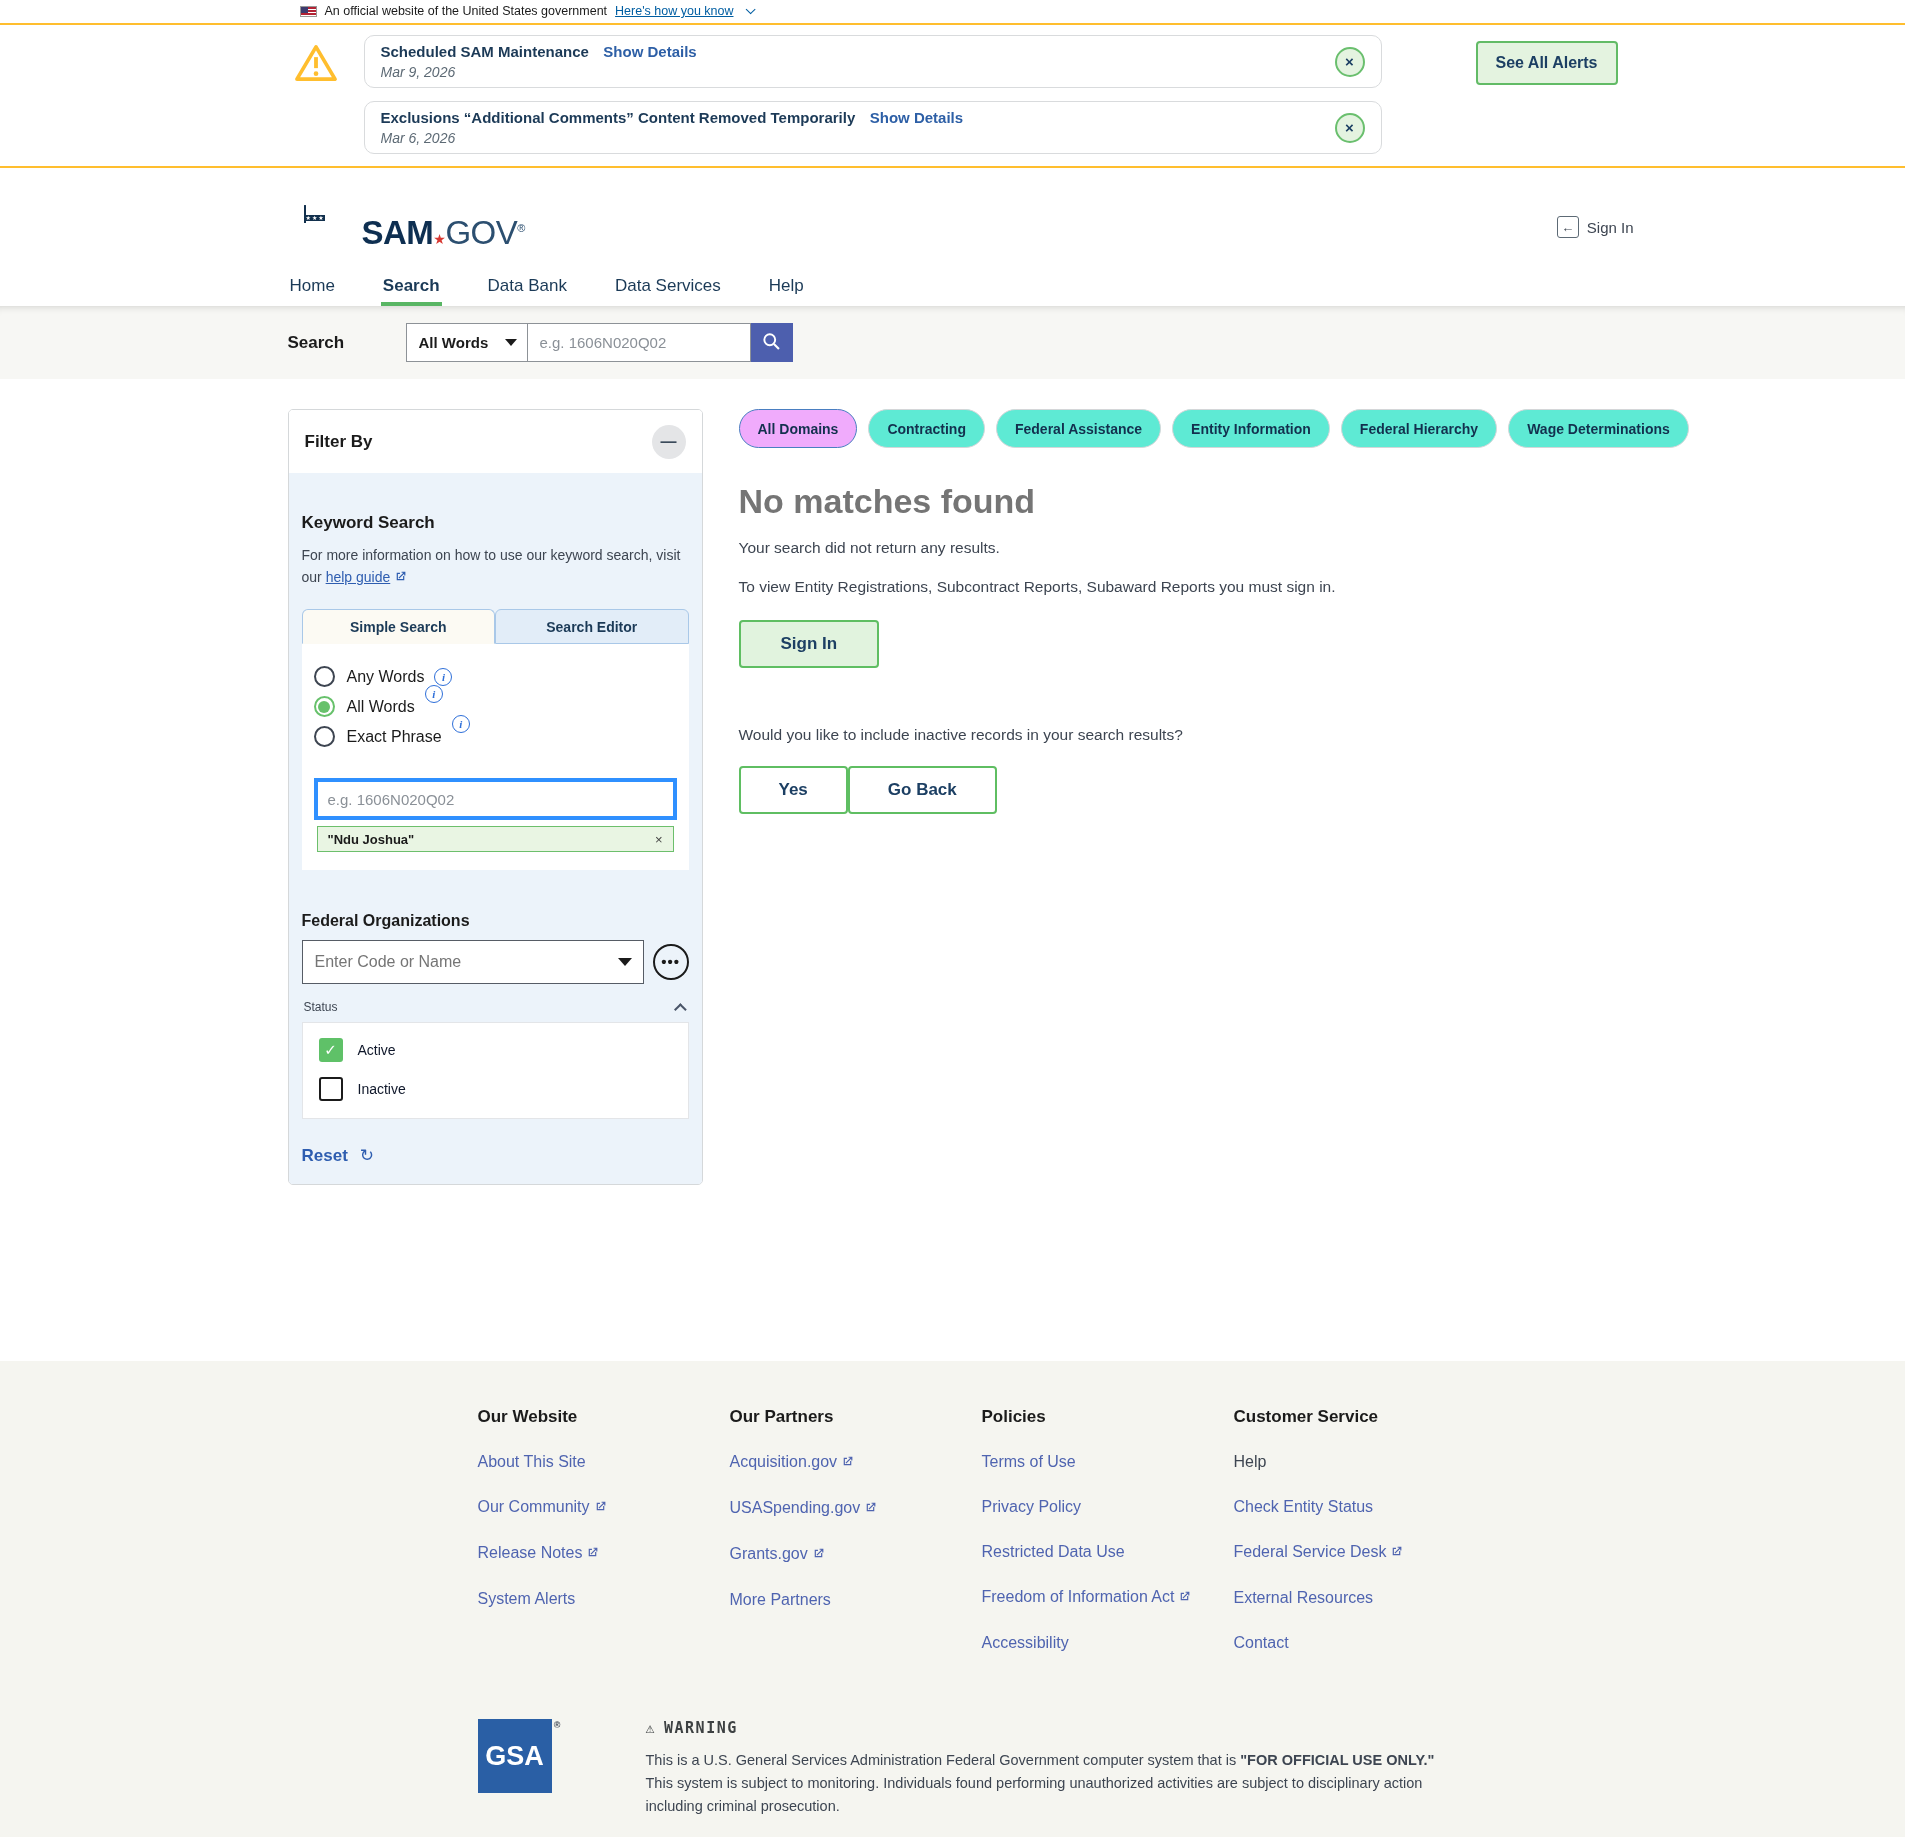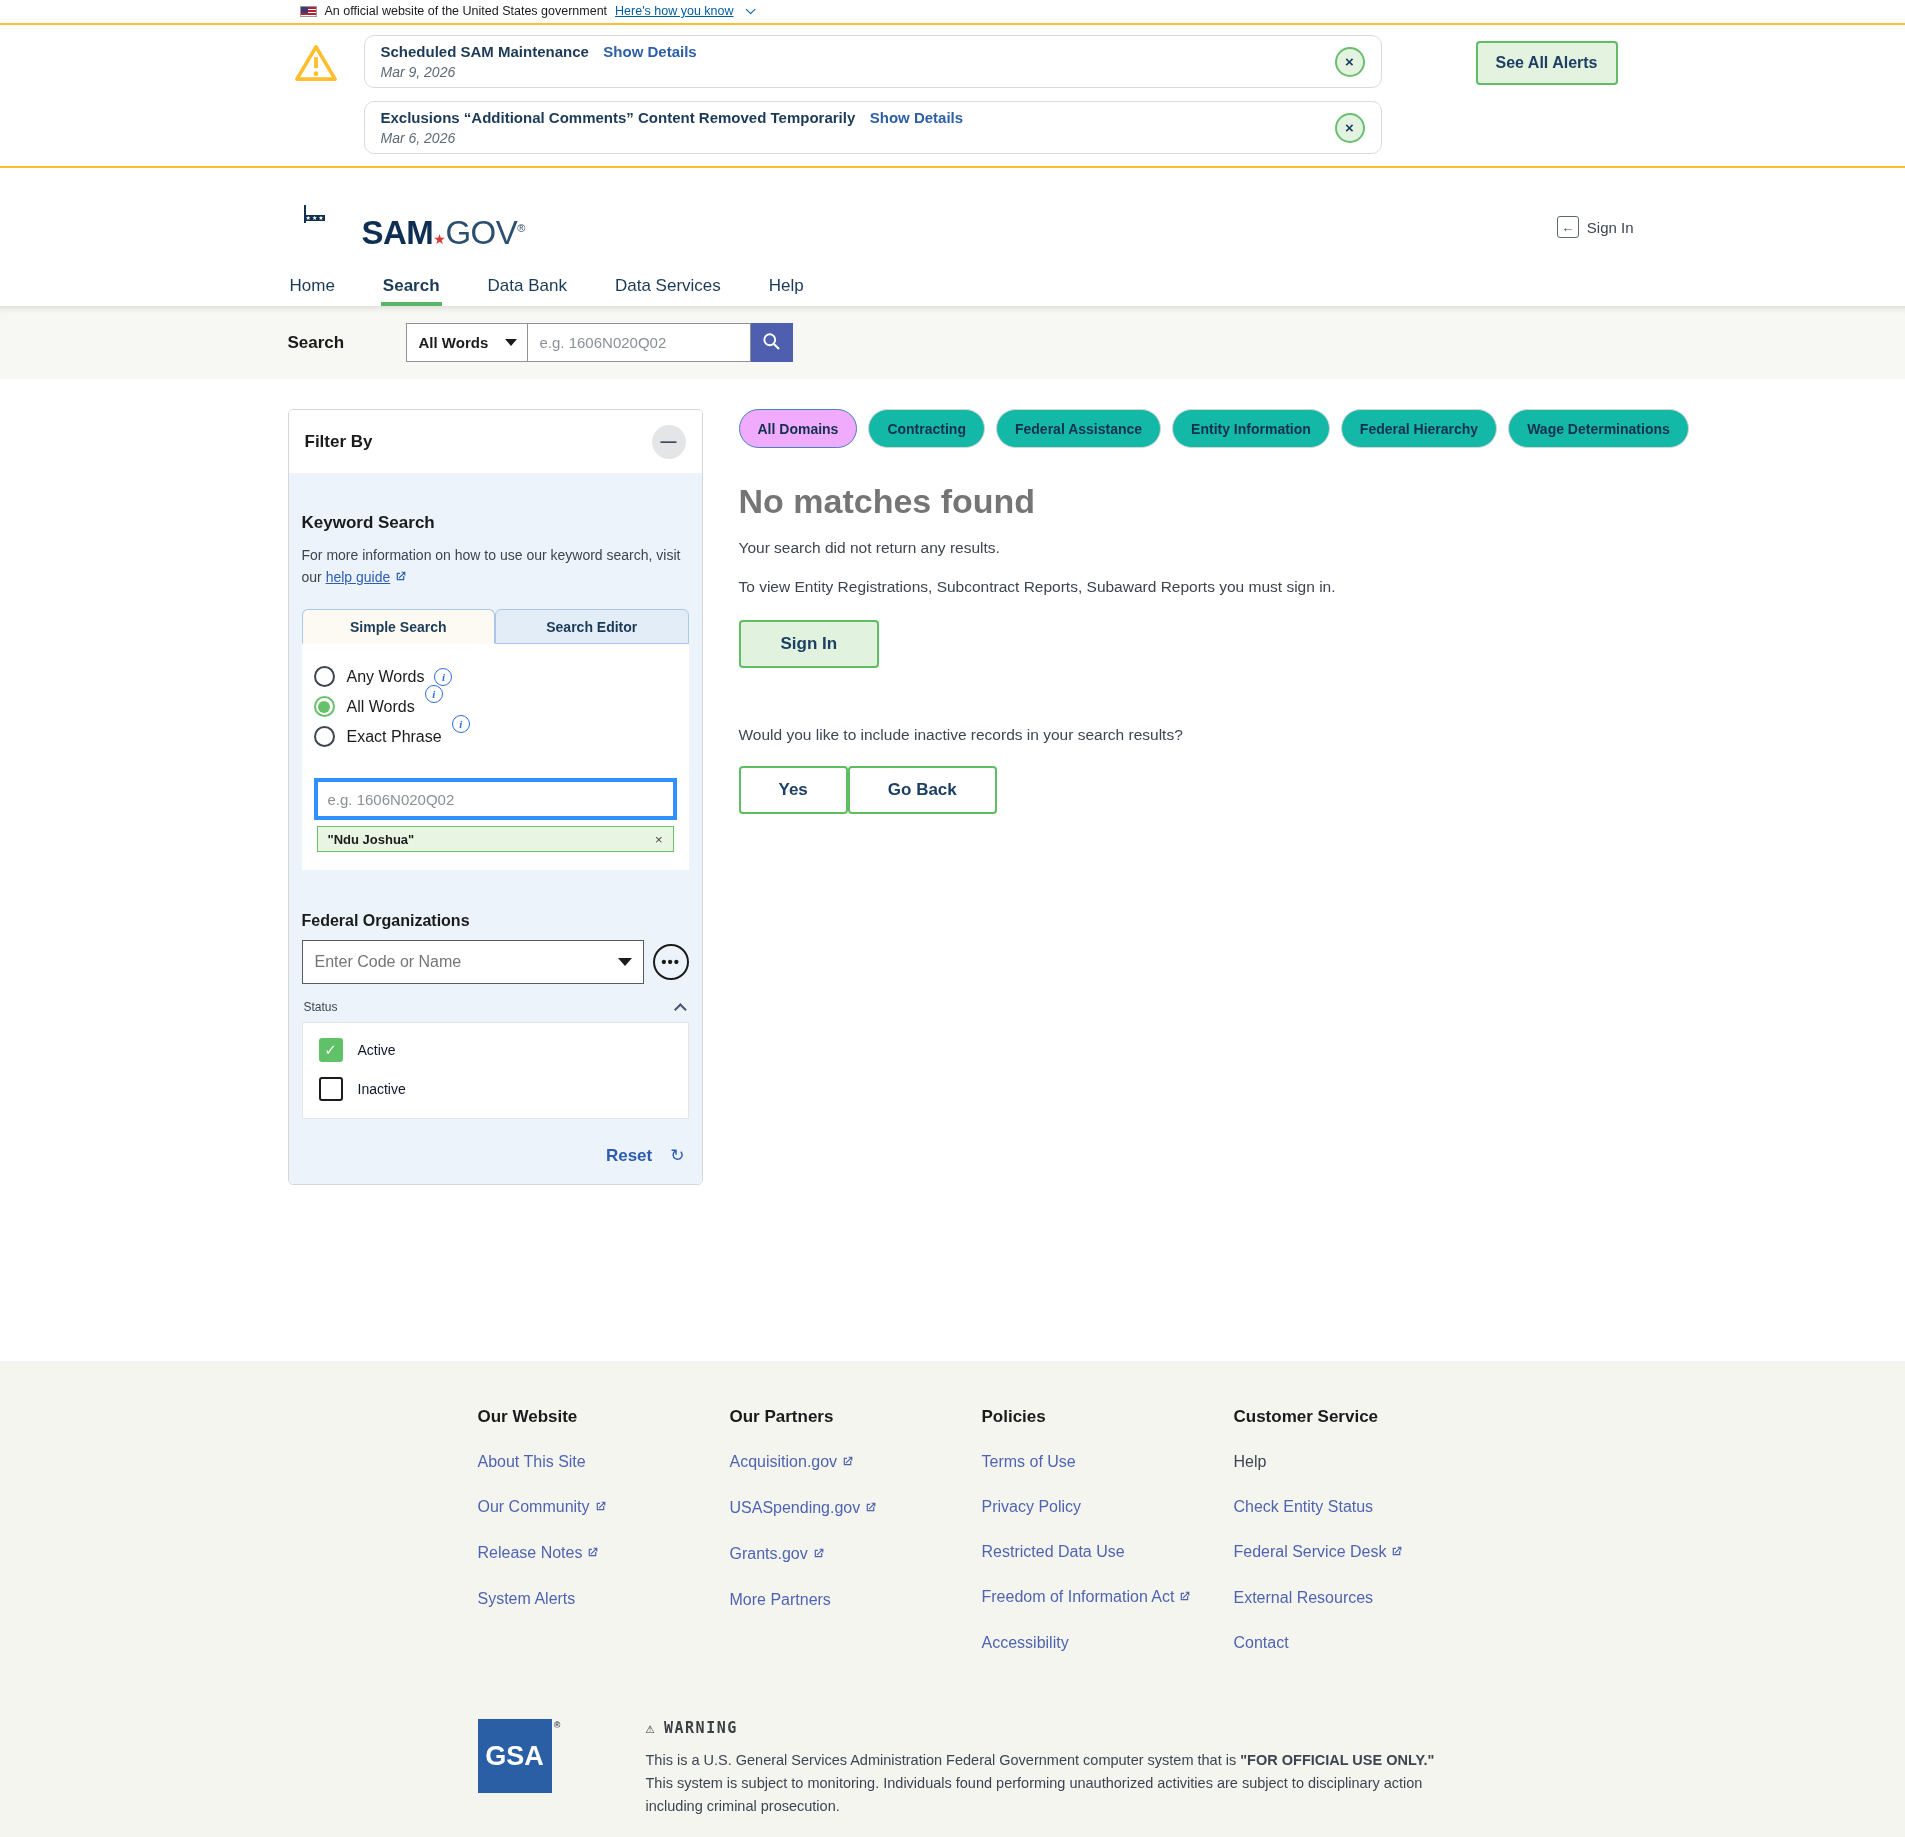--- a/index.html
+++ b/index.html
@@ -101,28 +101,28 @@
   .status-row { display:flex; align-items:center; justify-content:space-between; margin:16px 2px 8px; }
   .status-label { font-size:12px; color:#3d4551; }
   .chev-up { width:9px; height:9px; border-left:2px solid #4a5568; border-top:2px solid #4a5568; transform:rotate(45deg) translateY(3px); cursor:pointer; }
   .status-box { background:#fff; border:1px solid #e3e5e8; padding:15px 16px; }
   .check-row { display:flex; align-items:center; margin-bottom:15px; }
   .check-row:last-child { margin-bottom:2px; }
   .checkbox { width:24px; height:24px; border-radius:3px; margin-right:15px; flex:0 0 auto; cursor:pointer; }
   .checkbox.checked { background:#5fc168; color:#fff; font-size:15px; font-weight:bold; display:flex; align-items:center; justify-content:center; }
   .checkbox.unchecked { background:#fff; border:2px solid #1b1b1b; }
   .check-label { font-size:14px; color:#0f172a; cursor:pointer; }
-  .reset-row { display:flex; justify-content:flex-end; align-items:center; gap:18px; margin-top:26px; padding-right:4px; }
+  .reset-row { display:flex; align-items:center; gap:12px; margin-top:26px; padding-right:4px; }
   .reset-link { font-size:17px; font-weight:bold; color:#2e5db0; cursor:pointer; }
   .reset-icon { color:#2e5db0; font-size:17px; cursor:pointer; }
 
   
   .results { flex:1; }
   .pill-row { display:flex; gap:11px; margin-bottom:34px; }
-  .pill { height:39px; display:flex; align-items:center; padding:0 18px; border-radius:20px; font-size:14px; font-weight:bold; color:#13304e; background:#14b8a6; border:1px solid #d4d6d8; cursor:pointer; white-space:nowrap; }
+  .pill { height:39px; display:flex; align-items:center; padding:0 18px; border-radius:20px; font-size:14px; font-weight:bold; color:#13304e; background:#5eead4; border:1px solid #d4d6d8; cursor:pointer; white-space:nowrap; }
   .pill.active { background:#f0abfc; border:1px solid #4a7fc1; }
   .nomatch-title { font-size:34px; font-weight:bold; color:#757575; margin-bottom:18px; }
   .results-line { font-size:15.5px; color:#3d4551; margin-bottom:18px; }
   .results-line2 { max-width:770px; line-height:1.5; margin-bottom:22px; }
   .btn-green { background:#e1f3de; border:2px solid #5fbe62; border-radius:4px; color:#1c3f63; font-size:17px; font-weight:bold; padding:12px 40px; cursor:pointer; }
   .btn-outline { background:#fff; border:2px solid #5fbe62; border-radius:4px; color:#1c3f63; font-size:17px; font-weight:bold; padding:12px 38px; cursor:pointer; }
   .question { font-size:15.5px; color:#3d4551; margin:58px 0 22px; }
   .yn-row { display:flex; gap:0; }
 
   

